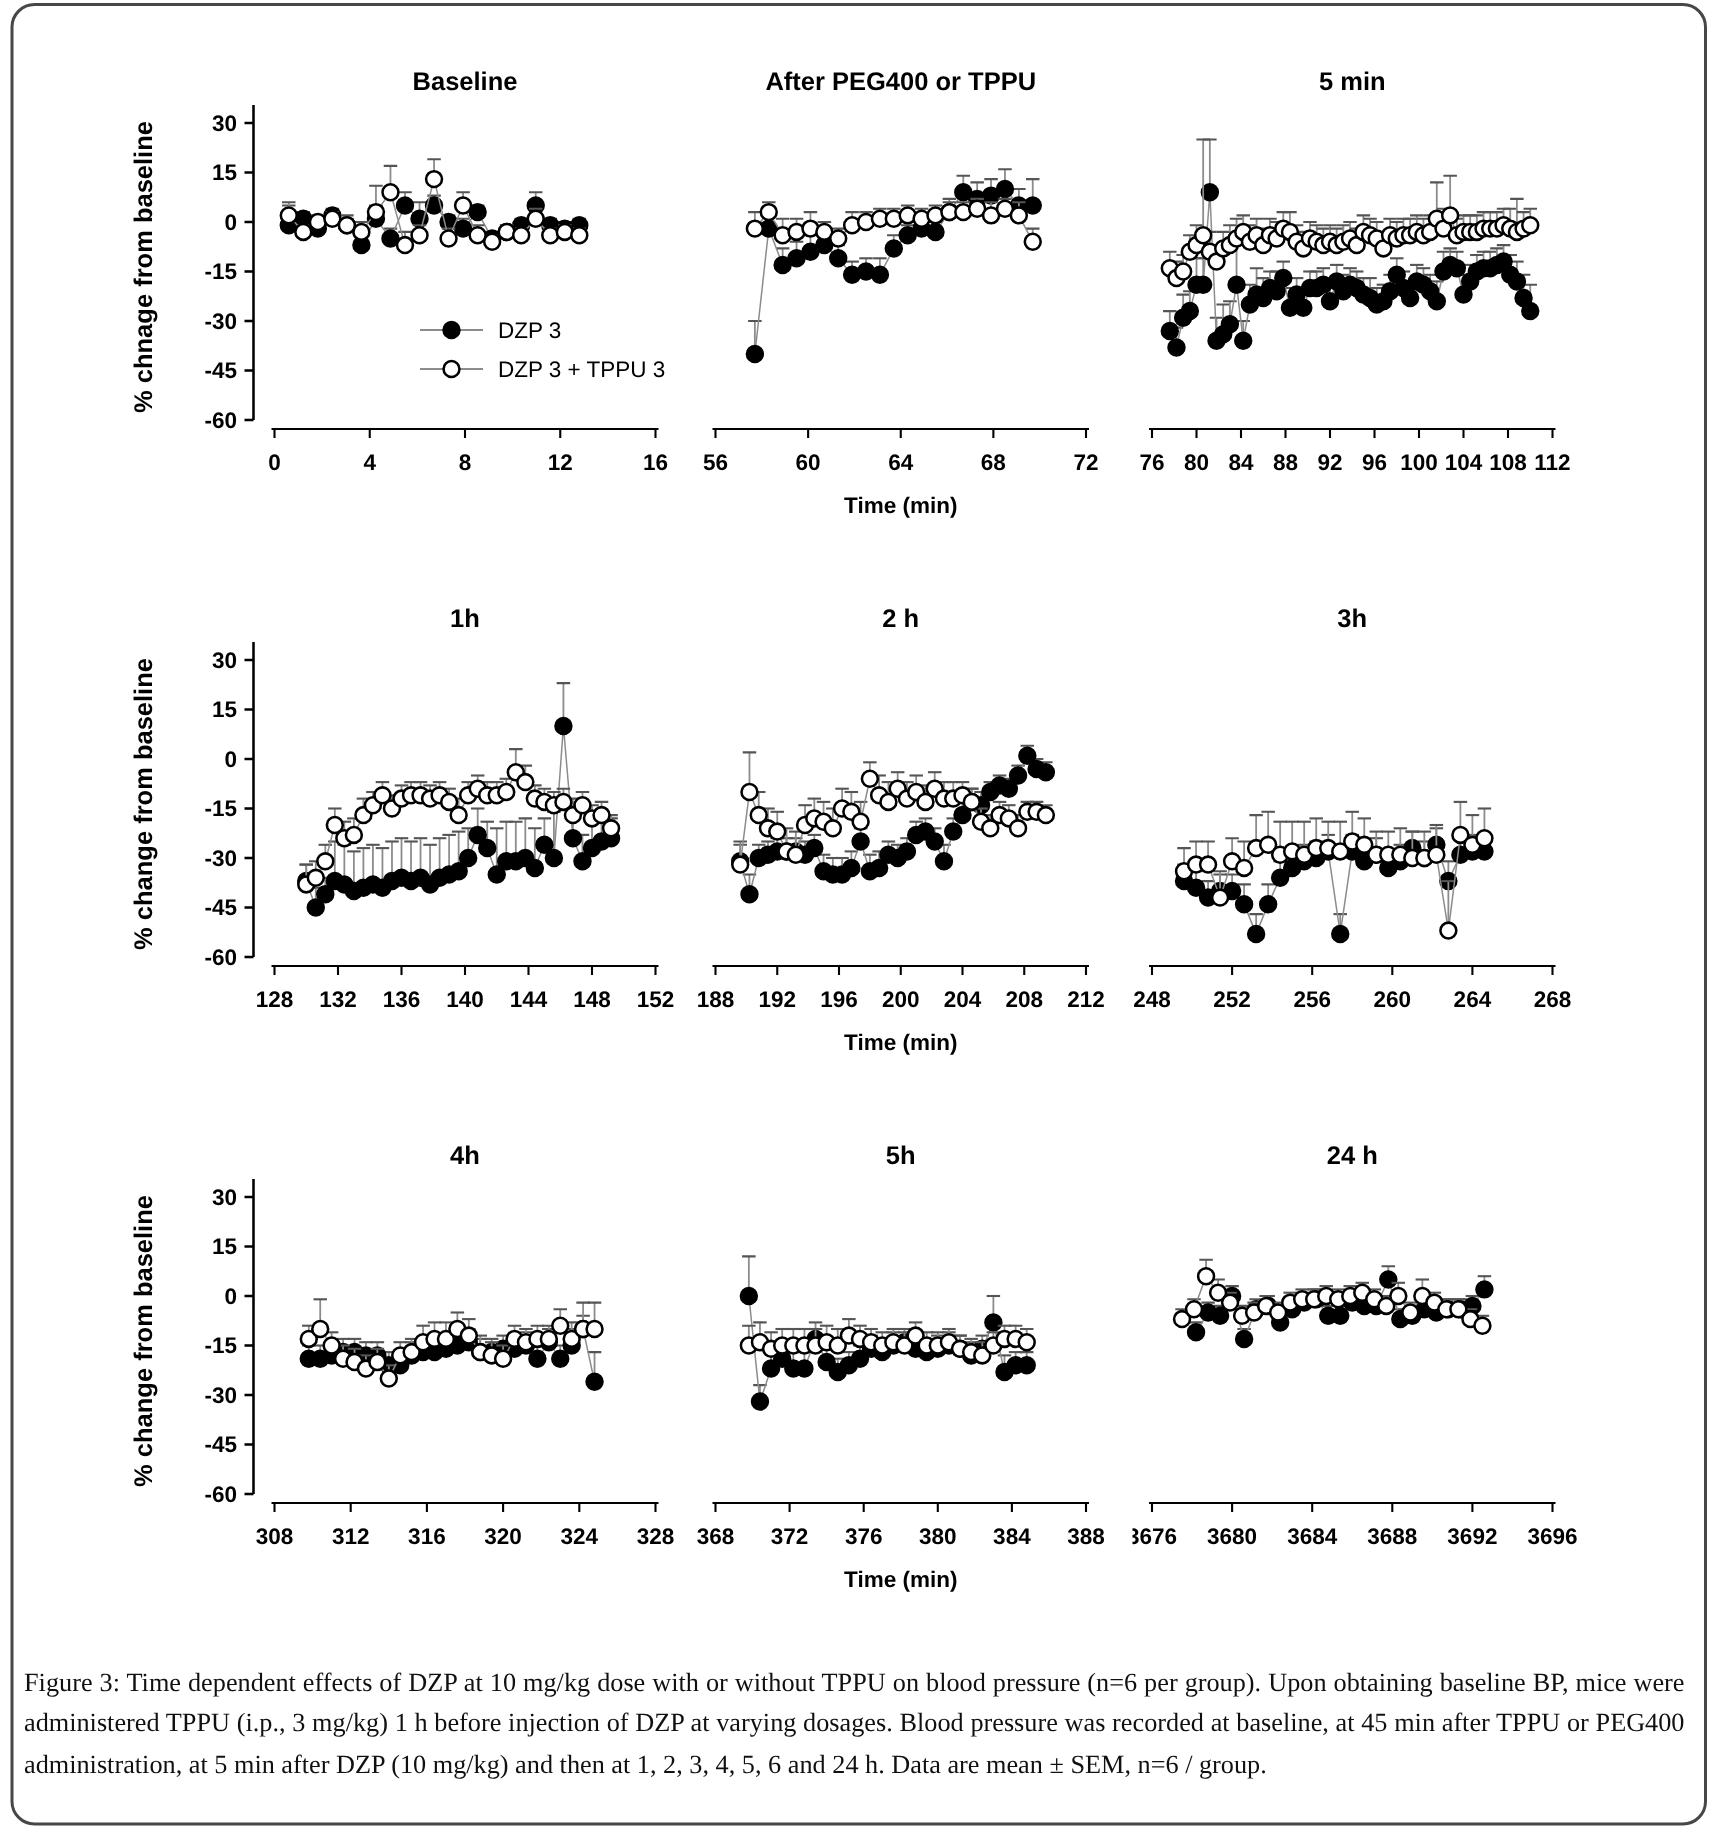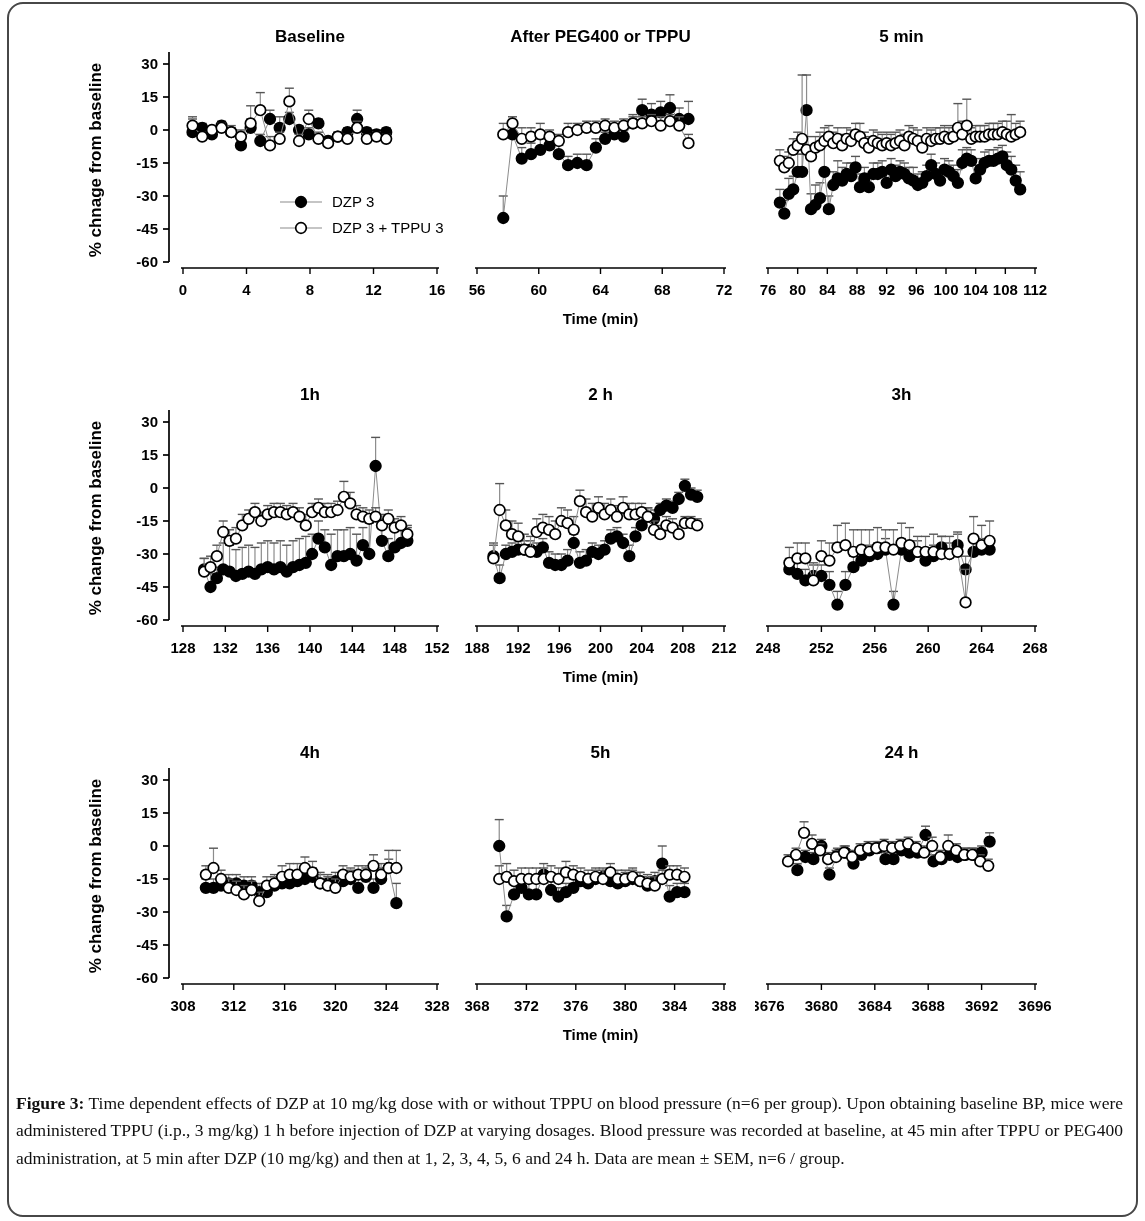--- a/index.html
+++ b/index.html
@@ -1,25 +1,25 @@
 <!DOCTYPE html>
 <html><head>
 <meta charset="utf-8">
 <style>
   html,body{margin:0;padding:0}
   body{width:1145px;height:1221px;background:#ffffff;position:relative;overflow:hidden;
        font-family:"Liberation Sans", sans-serif}
   .frame{position:absolute;left:7px;top:2px;width:1131px;height:1215px;
          border:2px solid #474747;border-radius:16px;box-sizing:border-box;pointer-events:none}
-  .rows{padding-top:12px}
+  .rows{padding-top:30px}
   .chart-row{display:flex}
   svg{display:block}
   .caption{margin:4px 22px 0 16px;font-family:"Liberation Serif", serif;font-size:17.5px;
            line-height:1.56;text-align:justify;color:#101010}
-  .caption b{font-weight:bold}
+  .caption b{font-weight:normal}
 </style>
 </head>
 <body>
 
 <div class="page">
   <div class="frame"></div>
 
   <div class="rows">
     <div class="chart-row">
       <svg width="455" height="358">

